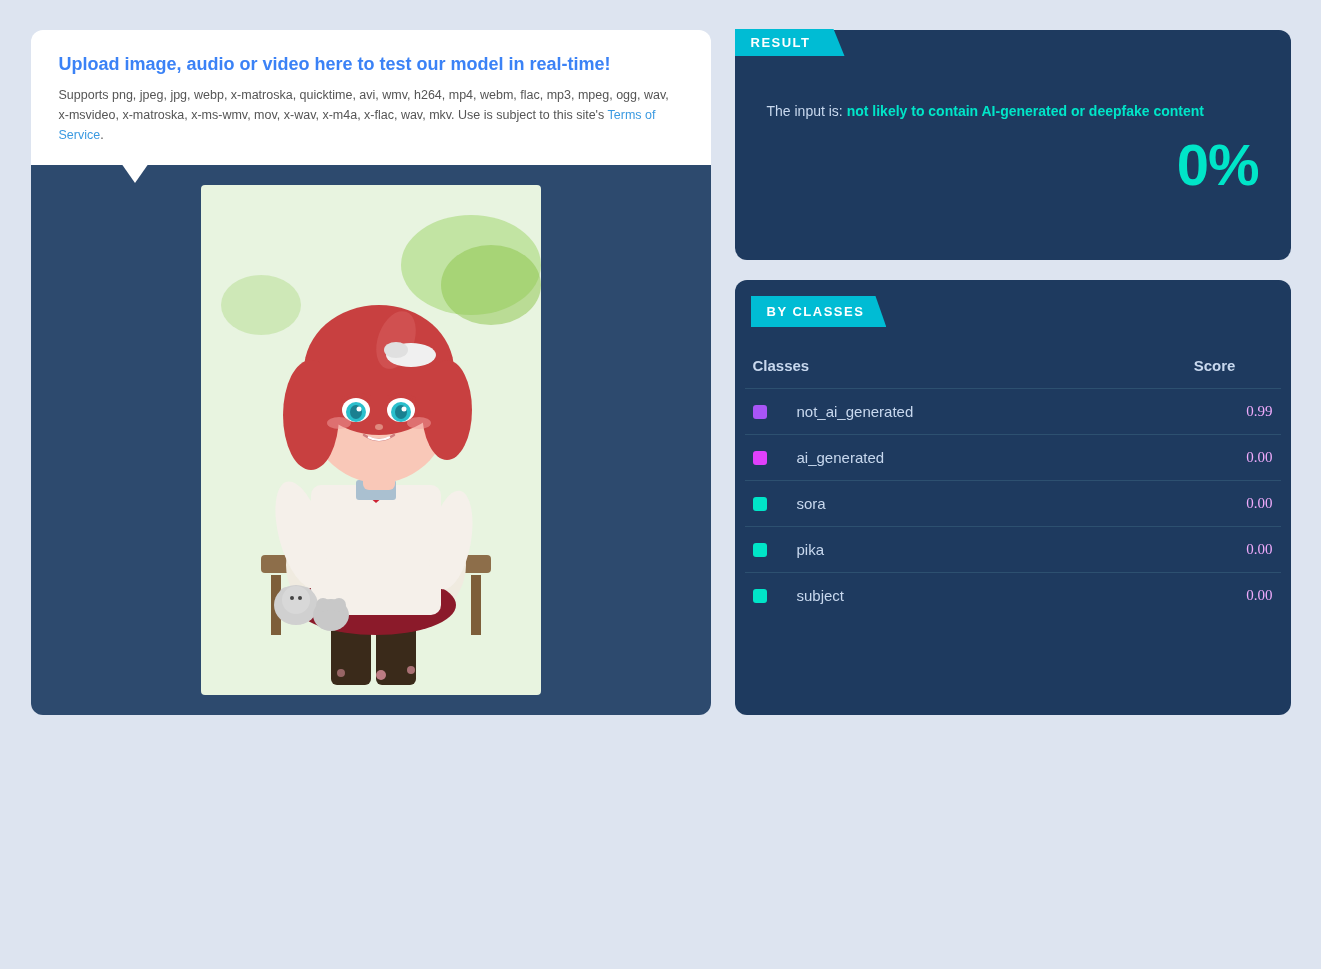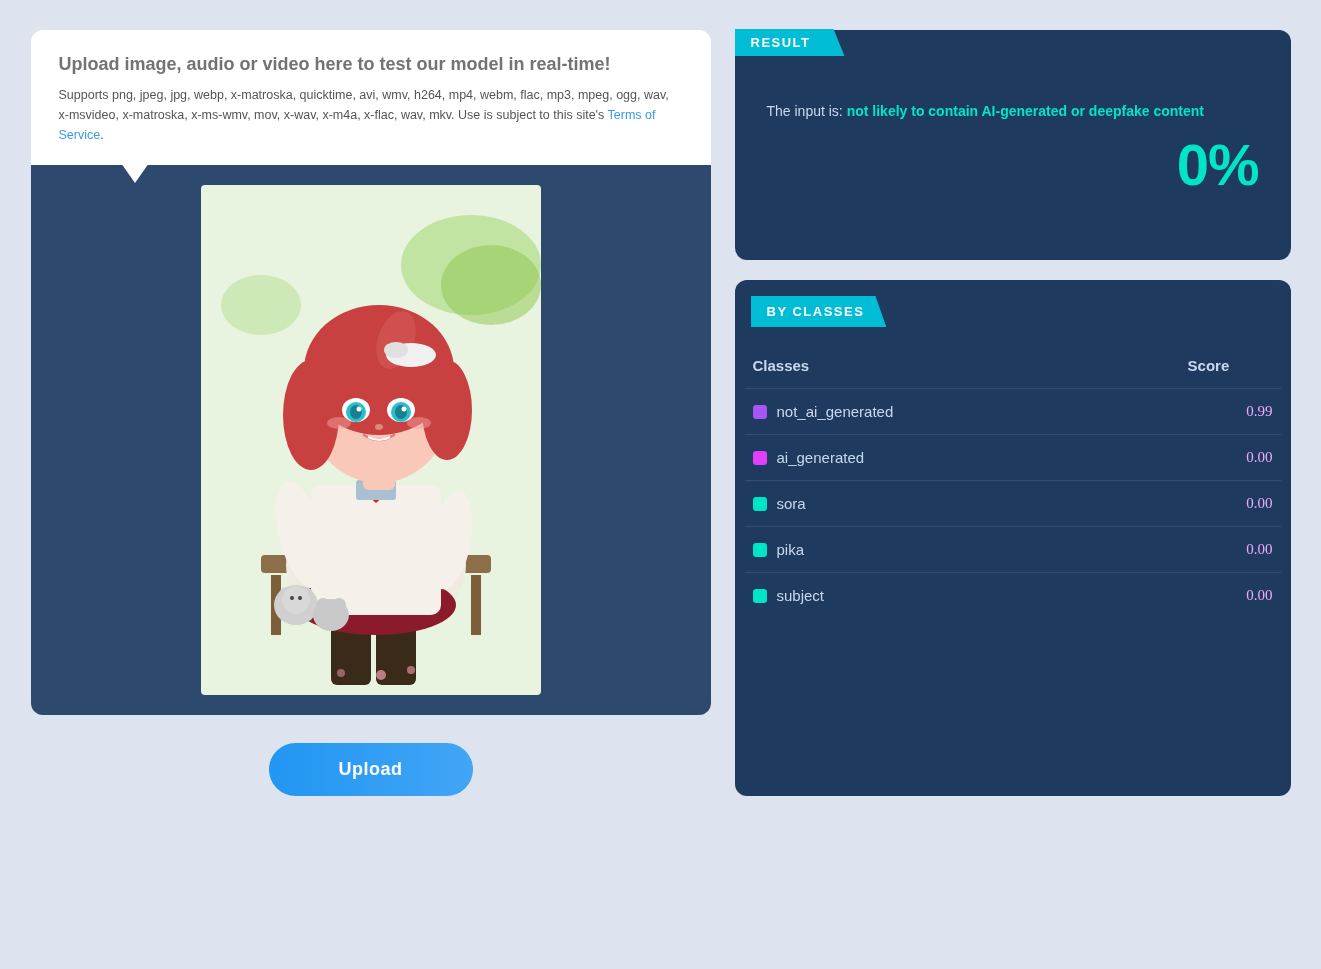--- a/index.html
+++ b/index.html
@@ -24,21 +24,21 @@
     }
     .upload-info-box {
       background: #fff;
       border-radius: 12px 12px 0 0;
       padding: 24px 28px 20px 28px;
       position: relative;
     }
     .upload-info-box h2 {
       font-size: 18px;
       font-weight: 700;
-      color: #737373;
+      color: #3b82f6;
       margin-bottom: 10px;
     }
     .upload-info-box p {
       font-size: 12.5px;
       color: #555;
       line-height: 1.6;
     }
     .upload-info-box a {
       color: #3b9ae1;
       text-decoration: none;
@@ -199,20 +199,21 @@
       width: 14px;
       height: 14px;
       border-radius: 3px;
       margin-right: 10px;
       vertical-align: middle;
       flex-shrink: 0;
     }
     .class-name-cell {
       display: flex;
       align-items: center;
+      gap: 20px;
     }
   </style>
 </head>
 <body>
 
 <div class="main-layout">
 
   <div class="left-panel">
     <div class="upload-info-box">
       <h2>Upload image, audio or video here to test our model in real-time!</h2>
@@ -298,23 +299,20 @@
         <ellipse cx="130" cy="430" rx="18" ry="16" fill="#c8c8c8"></ellipse>
         <circle cx="122" cy="420" r="7" fill="#c8c8c8"></circle>
         <circle cx="138" cy="420" r="7" fill="#c8c8c8"></circle>
 
         <circle cx="180" cy="490" r="5" fill="#f4a0b0" opacity="0.7"></circle>
         <circle cx="210" cy="485" r="4" fill="#f4a0b0" opacity="0.6"></circle>
         <circle cx="140" cy="488" r="4" fill="#f4a0b0" opacity="0.5"></circle>
       </svg>
     </div>
 
-    <div class="upload-btn-row">
-      <button class="upload-btn">Upload</button>
-    </div>
   </div>
 
   <div class="right-panel">
 
     <div class="result-card">
       <div class="result-badge">RESULT</div>
       <div class="result-text">
         <span>The input is: </span><span class="highlight">not likely to contain AI-generated or deepfake content</span>
       </div>
       <div class="result-percent">0%</div>

